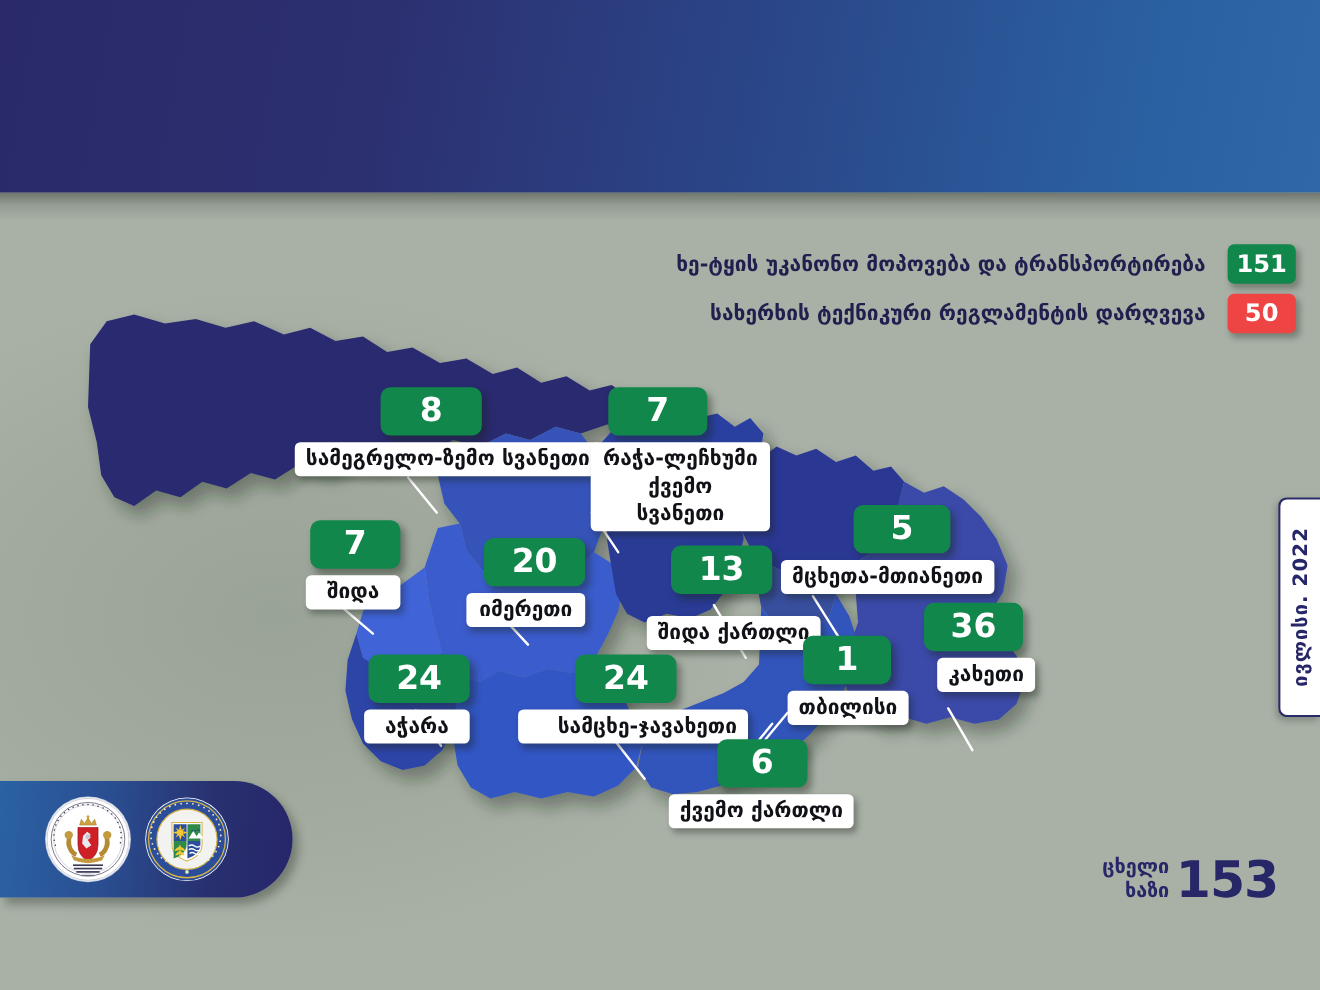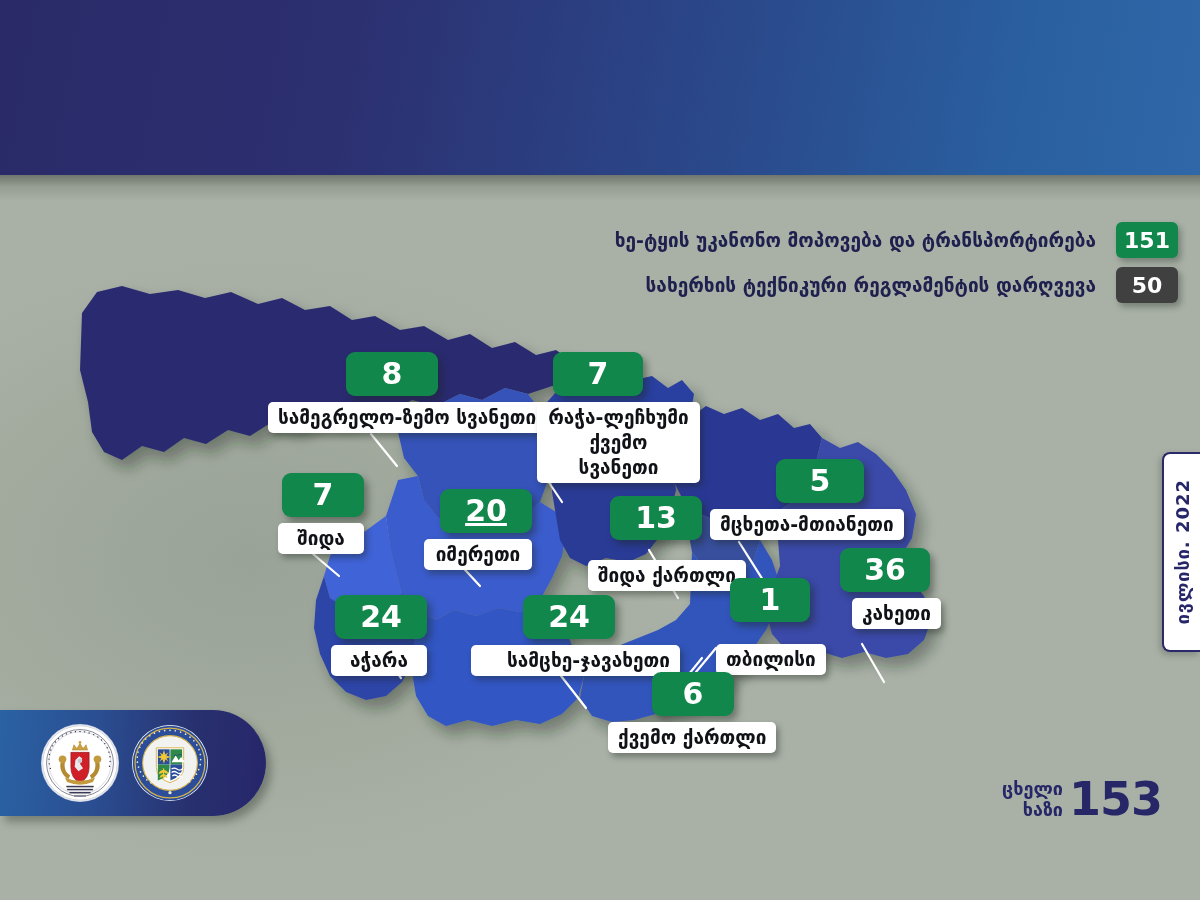--- a/index.html
+++ b/index.html
@@ -42,21 +42,21 @@
   .legend-row{display:flex;align-items:center;justify-content:flex-end;margin-bottom:9px;}
   .legend-text{
     color:#20204f;font-size:19px;font-weight:bold;margin-right:20px;white-space:nowrap;
   }
   .legend-pill{
     width:62px;height:36px;border-radius:6px;display:flex;align-items:center;justify-content:center;
     color:#fff;font-size:22px;font-weight:bold;
     box-shadow:3px 4px 6px rgba(30,40,30,0.35);
   }
   .pill-green{background:#12874b;}
-  .pill-navy{background:#404040;}
+  .pill-navy{background:#ef4444;}
 
   
   .map-wrap{position:absolute;left:0;top:180px;width:1200px;height:660px;z-index:6;}
   .map-svg{position:absolute;left:0;top:0;width:1200px;height:660px;}
 
   
   .marker{position:absolute;z-index:9;}
   .badge{
     background:#12874b;color:#fff;border-radius:9px;
     font-size:30px;font-weight:bold;line-height:1;
@@ -224,21 +224,21 @@
       <div>ქვემო სვანეთი</div>
     </div>
   </div>
 
   <div class="marker" style="left:278px;top:473px;">
     <div class="badge" style="width:66px;margin-left:4px;">7</div>
     <div class="plate" style="margin-top:6px;">შიდა</div>
   </div>
 
   <div class="marker" style="left:424px;top:489px;">
-    <div class="badge" style="width:76px;margin-left:16px;text-decoration:underline;">20</div>
+    <div class="badge" style="width:76px;margin-left:16px;">20</div>
     <div class="plate" style="margin-top:6px;">იმერეთი</div>
   </div>
 
   <div class="marker" style="left:588px;top:496px;">
     <div class="badge" style="width:76px;margin-left:22px;">13</div>
     <div class="plate" style="margin-top:20px;">შიდა ქართლი</div>
   </div>
 
   <div class="marker" style="left:710px;top:459px;">
     <div class="badge" style="width:72px;margin-left:66px;">5</div>
@@ -250,21 +250,21 @@
     <div class="plate" style="margin-top:6px;">აჭარა</div>
   </div>
 
   <div class="marker" style="left:471px;top:595px;">
     <div class="badge" style="width:76px;margin-left:52px;">24</div>
     <div class="plate" style="margin-top:6px;padding-left:36px;">სამცხე-ჯავახეთი</div>
   </div>
 
   <div class="marker" style="left:716px;top:578px;">
     <div class="badge" style="width:64px;margin-left:14px;">1</div>
-    <div class="plate" style="margin-top:22px;">თბილისი</div>
+    <div class="plate" style="margin-top:6px;">თბილისი</div>
   </div>
 
   <div class="marker" style="left:608px;top:672px;">
     <div class="badge" style="width:66px;margin-left:44px;">6</div>
     <div class="plate" style="margin-top:6px;">ქვემო ქართლი</div>
   </div>
 
   <div class="marker" style="left:836px;top:548px;">
     <div class="badge" style="width:74px;margin-left:4px;">36</div>
     <div class="plate" style="margin-top:6px;margin-left:16px;">კახეთი</div>

